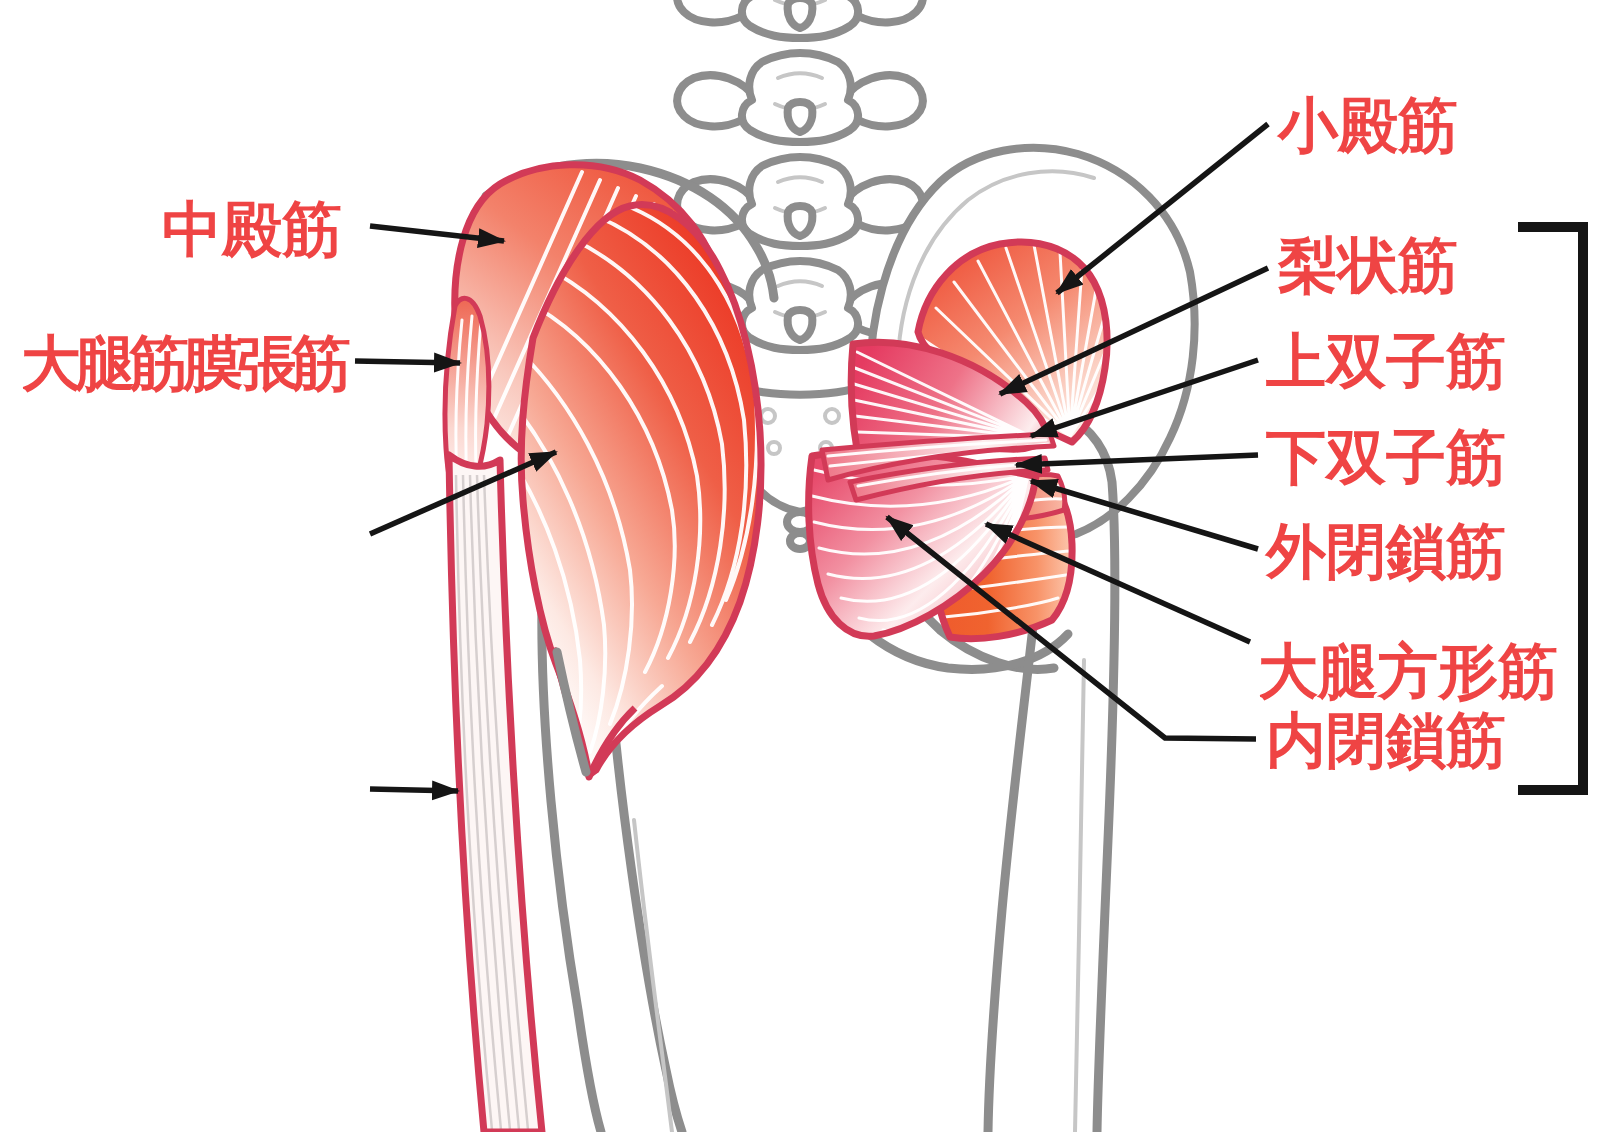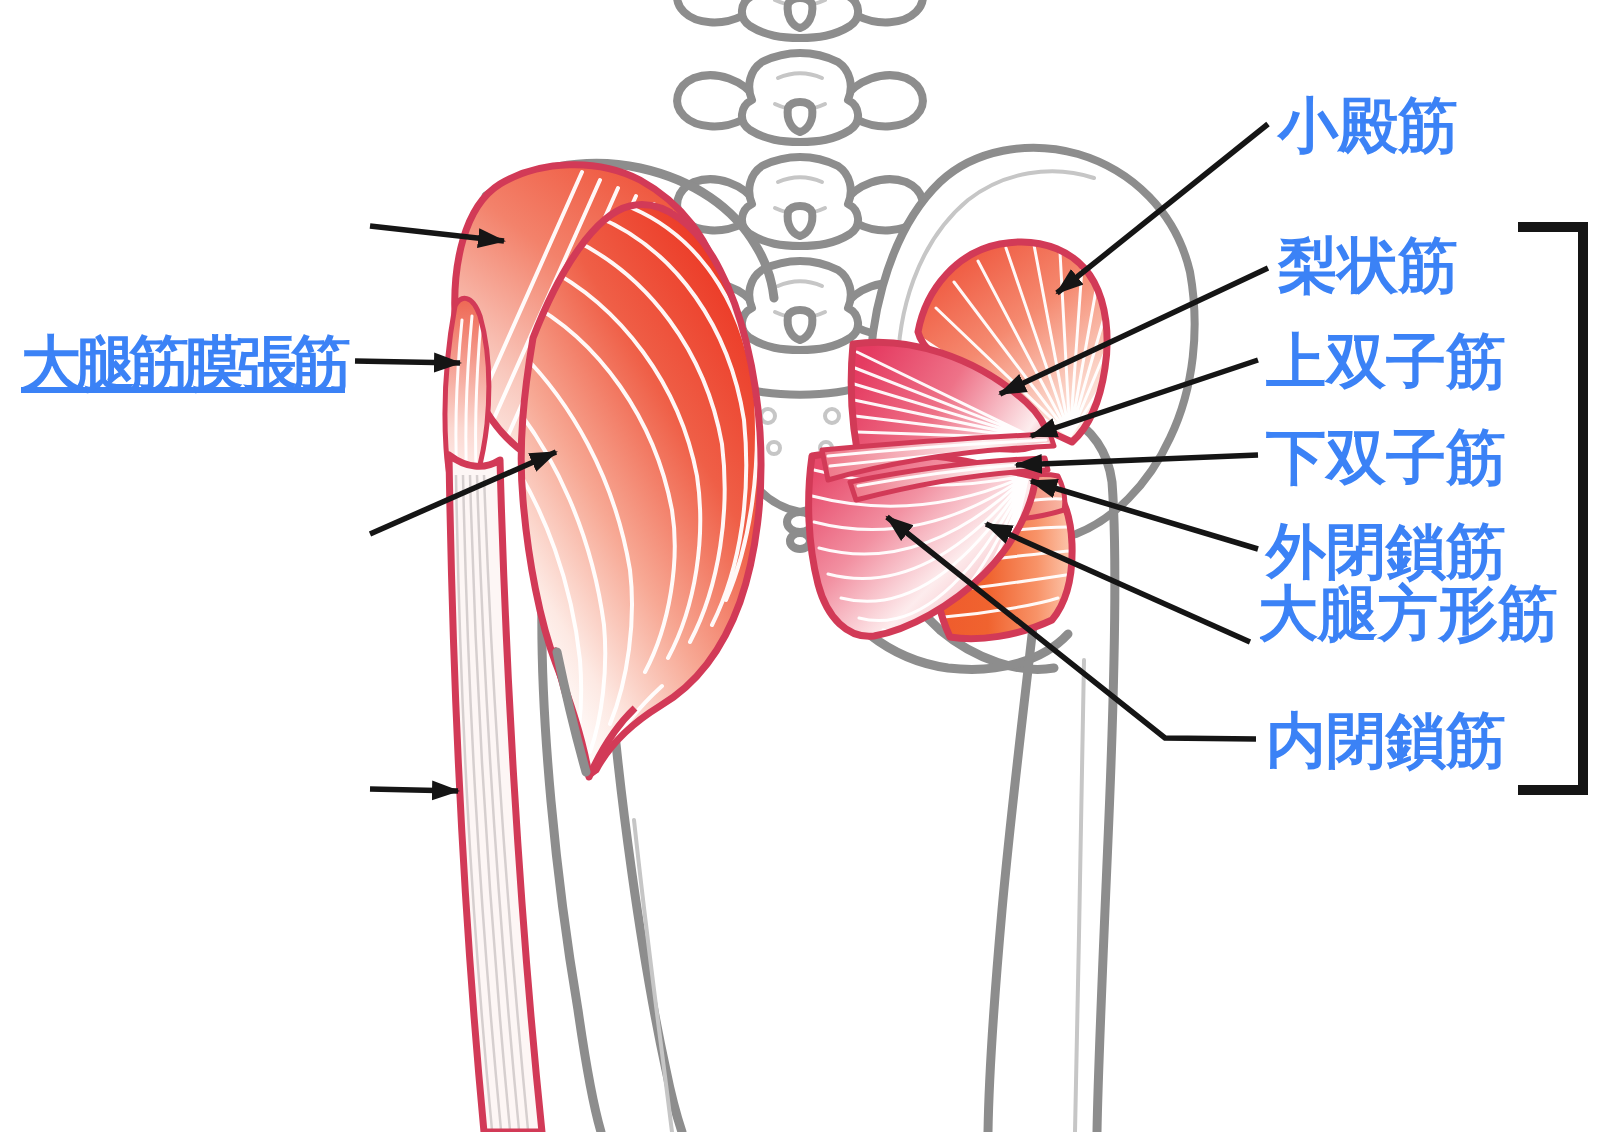--- a/index.html
+++ b/index.html
@@ -1,21 +1,21 @@
 <!DOCTYPE html>
 <html><head>
 <meta charset="utf-8">
 <style>
   html,body{margin:0;padding:0;background:#fff;}
   #stage{position:relative;width:1600px;height:1132px;background:#ffffff;overflow:hidden;
          font-family:"Liberation Sans","DejaVu Sans",sans-serif;}
   #art{position:absolute;left:0;top:0;}
-  .lbl{position:absolute;font-size:60px;line-height:1.05;font-weight:600;color:#3b82f6;
+  .lbl{position:absolute;font-size:60px;line-height:1.05;font-weight:600;color:#ef4444;
        white-space:nowrap;letter-spacing:0px;}
-  .lbl.squeeze{letter-spacing:-6px;text-decoration:underline;}
+  .lbl.squeeze{letter-spacing:-6px;}
   .bone{fill:#ffffff;stroke:#8d8d8d;stroke-width:8;stroke-linejoin:round;}
   .boneline{fill:none;stroke:#8d8d8d;stroke-width:9;stroke-linecap:round;}
   .bonelight{fill:none;stroke:#c6c6c6;stroke-width:4;stroke-linecap:round;}
   .mout{fill:none;stroke:#d23a57;stroke-width:7;stroke-linejoin:round;}
   .mout5{fill:none;stroke:#d23a57;stroke-width:5;stroke-linejoin:round;}
   .stria{fill:none;stroke:#ffffff;stroke-width:4;stroke-linecap:round;opacity:.95;}
   .stria3{fill:none;stroke:#ffffff;stroke-width:3;stroke-linecap:round;opacity:.95;}
   .gstria{fill:none;stroke:#d6cfcf;stroke-width:2.5;}
   .leader{fill:none;stroke:#151515;stroke-width:5.5;}
   .bracket{fill:none;stroke:#151515;stroke-width:10;stroke-linejoin:miter;}
@@ -272,23 +272,24 @@
     <path class="leader" marker-end="url(#ah)" d="M1258,360 L1031,436"></path>
     <path class="leader" marker-end="url(#ah)" d="M1258,455 L1016,465"></path>
     <path class="leader" marker-end="url(#ah)" d="M1258,549 L1031,481"></path>
     <path class="leader" marker-end="url(#ah)" d="M1250,642 L986,524"></path>
     <path class="leader" marker-end="url(#ah)" d="M1256,739 L1165,738 L887,517"></path>
   </g>
 
   <path class="bracket" d="M1518,227 L1583,227 L1583,790 L1518,790"></path>
 </svg>
 
+<div class="lbl" style="right:1258px;top:198px">中殿筋</div>
 <div class="lbl squeeze" style="right:1255px;top:332px">大腿筋膜張筋</div>
 
 <div class="lbl" style="left:1278px;top:94px">小殿筋</div>
 <div class="lbl" style="left:1266px;top:330px">上双子筋</div>
 <div class="lbl" style="left:1278px;top:234px">梨状筋</div>
 <div class="lbl" style="left:1266px;top:426px">下双子筋</div>
 <div class="lbl" style="left:1266px;top:520px">外閉鎖筋</div>
-<div class="lbl" style="left:1258px;top:582px">大腿方形筋</div>
+<div class="lbl" style="left:1258px;top:640px">大腿方形筋</div>
 <div class="lbl" style="left:1266px;top:709px">内閉鎖筋</div>
 
 </div>
 
 </body></html>

